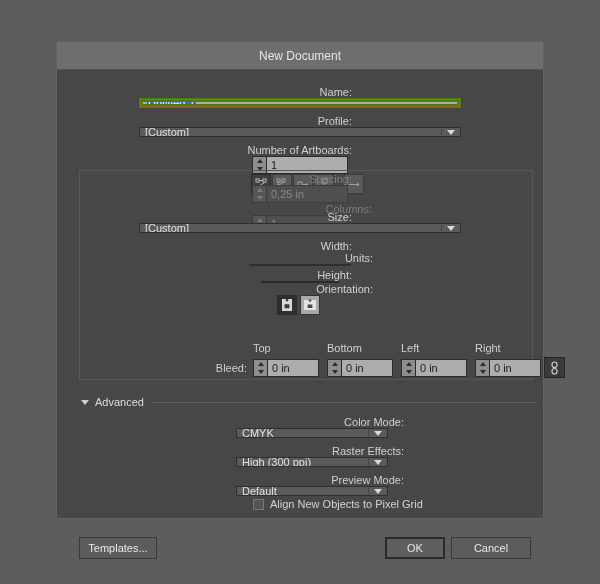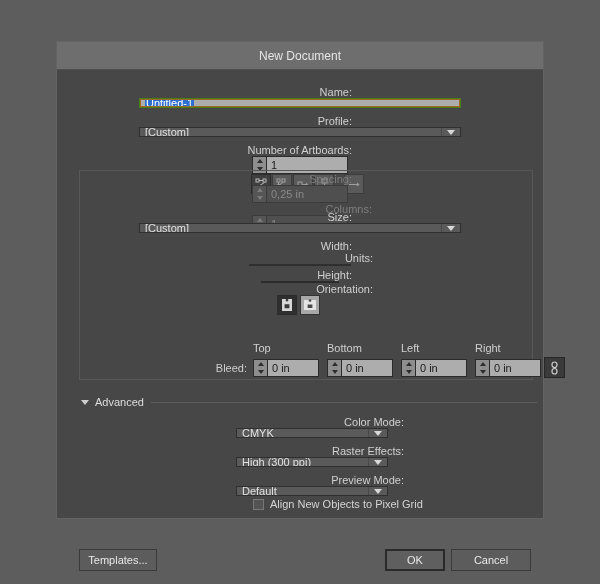--- a/index.html
+++ b/index.html
@@ -76,21 +76,21 @@
     color: #1c1c1c;
     font-size: 11px;
     line-height: 16px;
     padding: 0 4px;
     display: flex;
     align-items: center;
     overflow: hidden;
     white-space: nowrap;
   }
   .field.focused {
-    border: 2px solid #4d7c0f;
+    border: 4px solid #4d7c0f;
     outline: 1px solid #9a6a28;
     outline-offset: -2px;
   }
   .field .sel {
     background: #2f6fd0;
     color: #ffffff;
     padding: 0 1px;
   }
   .field.disabled {
     background: #4f4f4f;
@@ -287,21 +287,21 @@
     border: 1px solid #777;
     box-sizing: border-box;
     margin-right: 6px;
   }
 
   
   .footer {
     position: absolute;
     left: 14px;
     right: 4px;
-    top: 475px;
+    top: 463px;
     height: 24px;
     padding-left: 12px;
   }
   .btn {
     position: absolute;
     height: 22px;
     background: #5c5c5c;
     border: 1px solid #3a3a3a;
     box-sizing: border-box;
     color: #e8e8e8;

